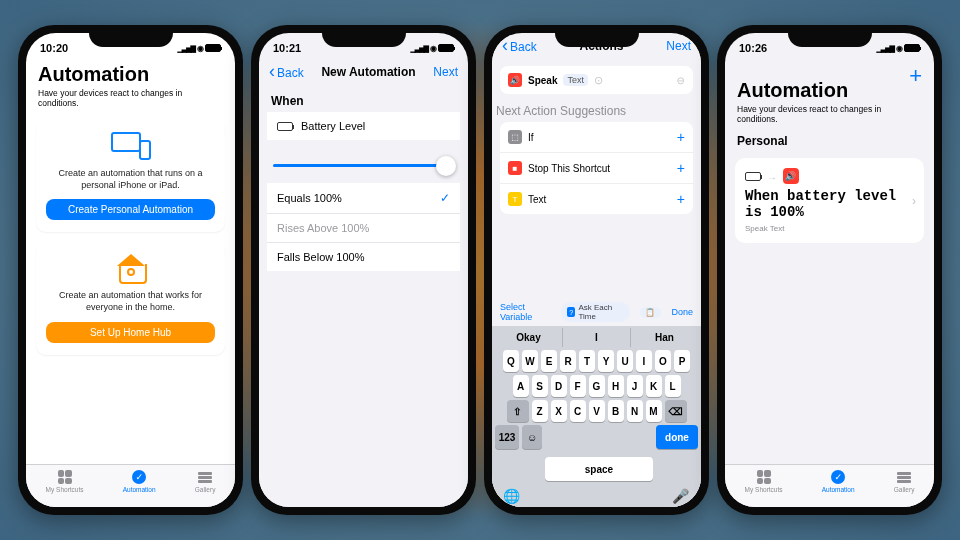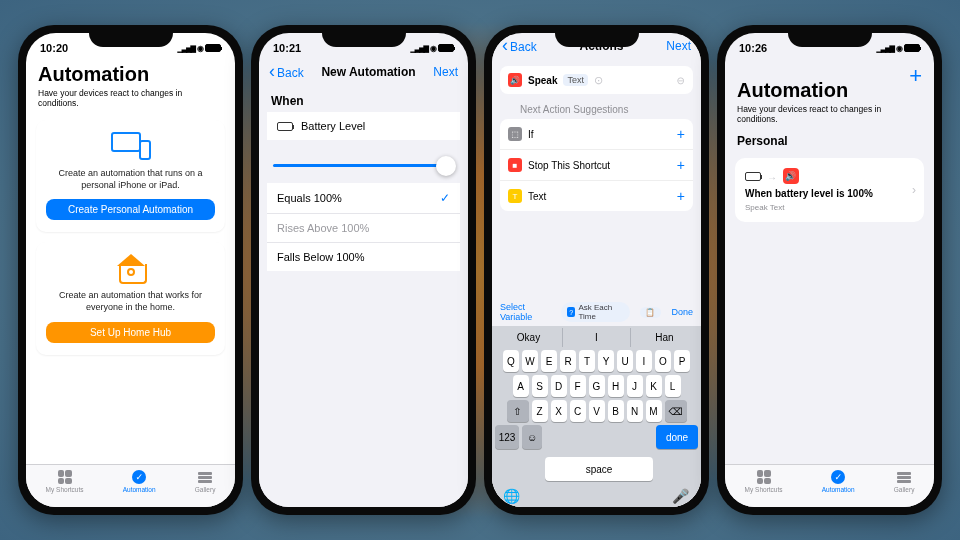--- a/index.html
+++ b/index.html
@@ -83,42 +83,42 @@
   .slider-area{padding:24px 14px 10px;}
   .slider{height:3px; background:#007aff; border-radius:2px; position:relative;}
   .slider .thumb{position:absolute; right:-2px; top:-8px; width:20px; height:20px; background:#fff; border-radius:50%; box-shadow:0 1px 4px rgba(0,0,0,.3);}
   .batt-icon{width:16px;height:9px;border:1px solid #333;border-radius:2px;position:relative;}
   .batt-icon::after{content:"";position:absolute;right:-2px;top:2px;width:1px;height:4px;background:#333;}
   
   .action-row{background:#fff;border-radius:8px;margin:6px 8px;padding:7px 8px;display:flex;align-items:center;gap:6px;font-size:10px;}
   .mini-ic{width:14px;height:14px;border-radius:3px;display:flex;align-items:center;justify-content:center;font-size:8px;color:#fff;}
   .pill{background:#e9f0fb;border-radius:4px;padding:1px 4px;font-size:9px;color:#555;}
   .token{display:inline-flex;align-items:center;gap:3px;background:#e9f0fb;border-radius:10px;padding:1px 6px;font-size:8px;color:#3c3c43;}
-  .sugg-h{font-size:10px;color:#8e8e93;padding:4px 28px 0;}
+  .sugg-h{font-size:12px;color:#8e8e93;padding:4px 4px 0;}
   .sugg{background:#fff;border-radius:8px;margin:4px 8px 0;}
   .sugg .srow{display:flex;align-items:center;gap:6px;padding:7px 8px;font-size:10px;border-bottom:1px solid #eee;}
   .sugg .srow:last-child{border-bottom:none;}
   .plus{margin-left:auto;color:#007aff;font-size:14px;font-weight:300;}
   .kb-acc{display:flex;align-items:center;gap:10px;padding:4px 8px;font-size:9px;color:#007aff;background:#f2f2f7;}
-  .kb{background:#d1d4da;padding:2px 3px 3px;}
+  .kb{background:#d1d4da;padding:2px 3px 3px;font-weight:bold;}
   .kb .sugbar{display:flex;background:#d1d4da;}
   .kb .sugbar span{flex:1;text-align:center;font-size:10px;padding:4px 0;color:#000;}
   .kb .sugbar span+span{border-left:1px solid #b0b4bc;}
   .krow{display:flex;gap:3px;margin-top:3px;justify-content:center;}
   .key{background:#fff;border-radius:4px;min-width:16px;height:22px;display:flex;align-items:center;justify-content:center;font-size:10px;box-shadow:0 1px 0 rgba(0,0,0,.25);}
   .key.g{background:#b0b4bc;}
   .krow.bot .key{height:24px;}
   .key.space{flex:1;margin-top:32px;}
   .key.done{background:#007aff;color:#fff;min-width:42px;}
   .krow.sys{justify-content:space-between;padding:4px 8px 0;}
   .krow.sys span{font-size:14px;color:#4a4a4e;}
   
   .auto-card{background:#fff;border-radius:10px;margin:6px 10px;padding:10px;display:flex;flex-direction:column;gap:4px;position:relative;}
   .auto-card .flow{display:flex;align-items:center;gap:6px;font-size:10px;}
-  .auto-card .title{font-size:10px;font-weight:600;}
+  .auto-card .title{font-size:14px;font-weight:600;font-family:Liberation Mono, monospace;}
   .auto-card .subt{font-size:8px;color:#8e8e93;}
   .auto-card .disclosure{position:absolute;right:8px;top:50%;transform:translateY(-50%);color:#c7c7cc;font-size:12px;}
   .speaker{width:16px;height:16px;border-radius:4px;background:#ff3b30;color:#fff;display:flex;align-items:center;justify-content:center;font-size:9px;}
   .add{position:absolute;right:12px;top:30px;color:#007aff;font-size:22px;font-weight:300;z-index:5;}
 </style>
 </head>
 <body>
 
 <div class="phone">
   <div class="notch"></div>

